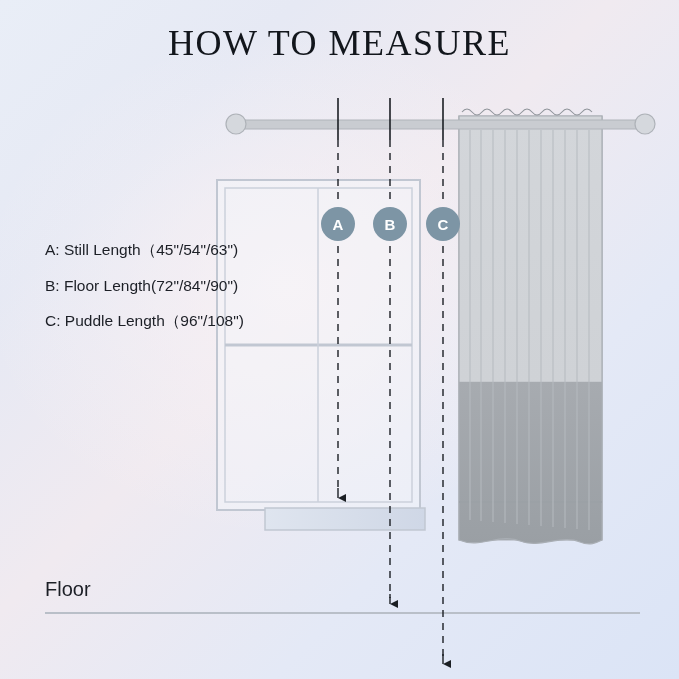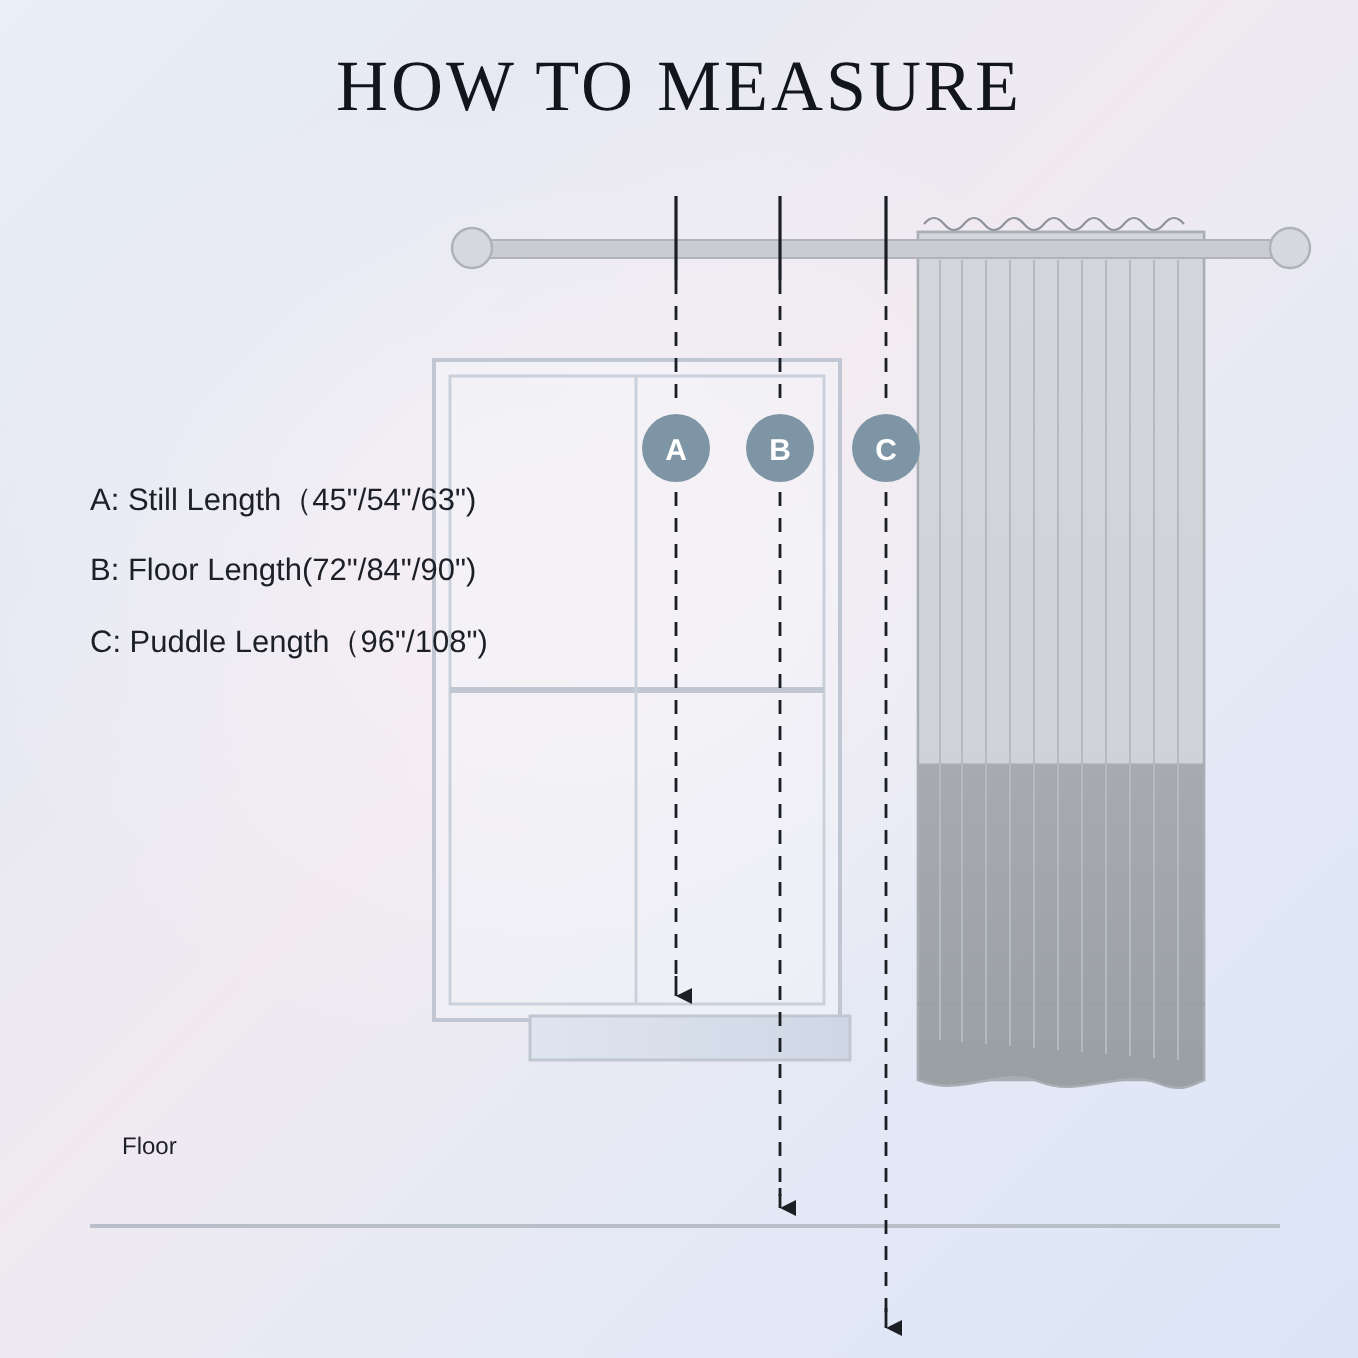--- a/index.html
+++ b/index.html
@@ -56,25 +56,24 @@
     top: 388px;
     z-index: 6;
     font-size: 15px;
     color: #1c1f26;
     line-height: 26px;
     max-width: 280px;
   }
   .floor-label {
     position: absolute;
     left: 45px;
-    top: 566px;
+    top: 578px;
     z-index: 6;
-    font-size: 12px;
+    font-size: 20px;
     color: #1c1f26;
-    margin-left: 16px;
   }
   svg.diagram {
     position: absolute;
     left: 0;
     top: 0;
     width: 679px;
     height: 679px;
     z-index: 4;
   }
   .badge-txt {

